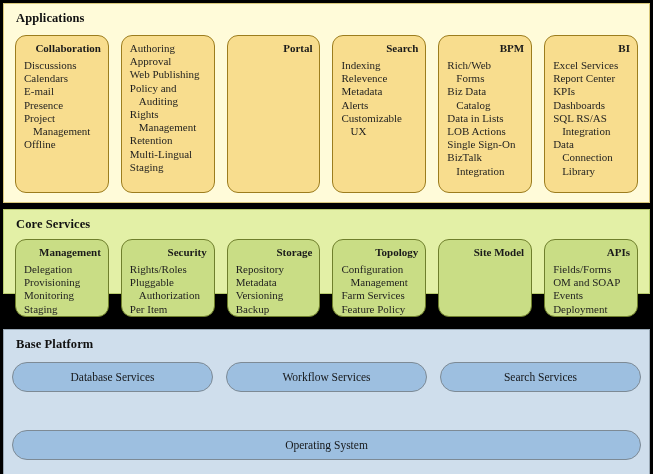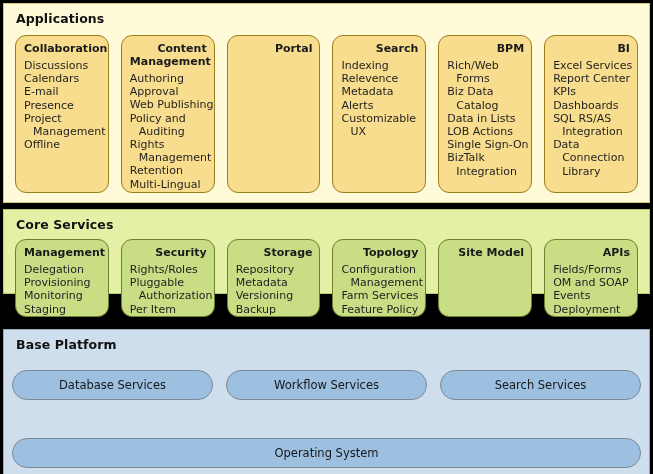--- a/index.html
+++ b/index.html
@@ -10,20 +10,21 @@
   body {
     font-family: "DejaVu Sans", sans-serif;
   }
   #diagram {
     position: relative;
     width: 653px;
     height: 474px;
     background: #000000;
     box-sizing: border-box;
     overflow: hidden;
+    font-family: Liberation Serif, serif;
   }
 
   
   .band {
     position: absolute;
     left: 3px;
     box-sizing: border-box;
     width: 647px;
   }
   .band-apps {
@@ -117,21 +118,20 @@
     box-sizing: border-box;
     height: 30px;
     background: #9dbfe0;
     border: 1.2px solid #7d8a95;
     border-radius: 15px;
     display: flex;
     align-items: center;
     justify-content: center;
     font-size: 11.5px;
     color: #16181a;
-    margin-top: 8px;
   }
   .pill-full { flex: 1 1 100%; }
 </style>
 </head>
 <body>
 
 <div id="diagram">
 
   <div class="band band-apps">
     <div class="band-title">Applications</div>
@@ -142,21 +142,20 @@
             <li>Discussions</li>
             <li>Calendars</li>
             <li>E-mail</li>
             <li>Presence</li>
             <li>Project</li>
             <li class="indent">Management</li>
             <li>Offline</li>
           </ul>
         </div>
         <div class="node node-apps">
-          <div class="node-title">Content Management</div>
           <ul class="node-list">
             <li>Authoring</li>
             <li>Approval</li>
             <li>Web Publishing</li>
             <li>Policy and</li>
             <li class="indent">Auditing</li>
             <li>Rights</li>
             <li class="indent">Management</li>
             <li>Retention</li>
             <li>Multi-Lingual</li>

